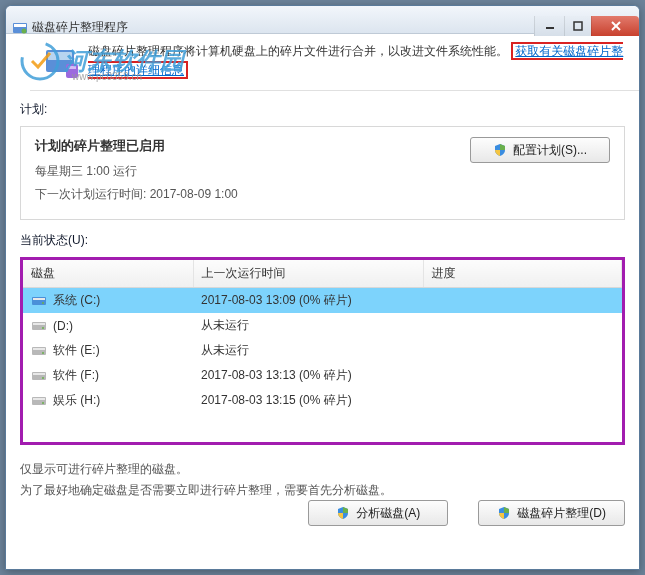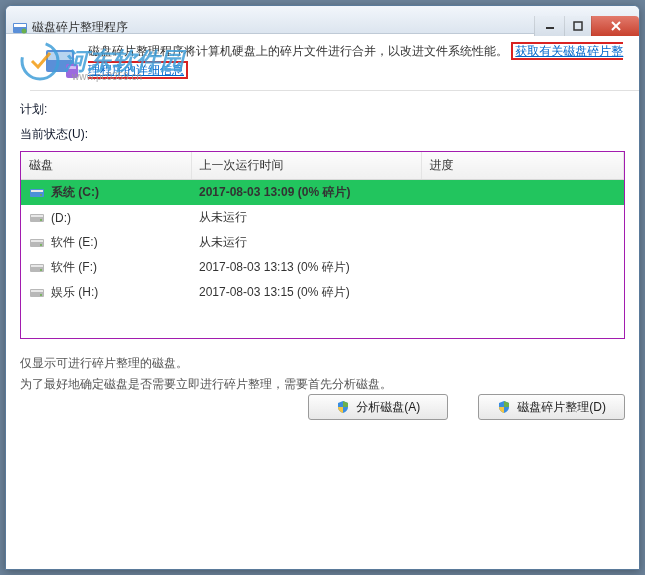--- a/index.html
+++ b/index.html
@@ -56,30 +56,30 @@
     
     .btn {
       background: linear-gradient(#fdfdfd,#e8e8e8); border: 1px solid #9a9a9a;
       border-radius: 3px; padding: 4px 18px; font-size: 12px; color: #222;
       display: inline-flex; align-items: center; gap: 6px; cursor: pointer;
       min-width: 140px; justify-content: center; height: 26px;
     }
     .shield { width: 14px; height: 14px; }
     
     .table-container {
-      border: 1px solid #a21caf; height: 188px; overflow: auto; margin-bottom: 14px;
+      border: 3px solid #a21caf; height: 188px; overflow: auto; margin-bottom: 14px;
     }
     .tbl { width: 100%; border-collapse: collapse; font-size: 12px; }
     .tbl th {
       text-align: left; padding: 5px 8px; font-weight: normal; color: #333;
       background: linear-gradient(#fcfcfc,#f0f0f0); border-bottom: 1px solid #d8d8d8;
       border-right: 1px solid #e4e4e4;
     }
     .tbl td { padding: 4px 8px; color: #333; }
-    .tbl tr.sel td { background: #22c55e; font-weight: bold; }
+    .tbl tr.sel td { background: #7dd3fc; }
     .disk-cell { display: flex; align-items: center; gap: 6px; }
     .disk-icon { width: 16px; height: 12px; }
     
     .hint { font-size: 12px; color: #555; line-height: 1.7; margin-bottom: 0; }
     
     .action-row { display: flex; justify-content: flex-end; gap: 30px; }
     
     .col-disk { width: 170px; }
     .col-last { width: 230px; margin-left: 47px; }
   </style>
@@ -134,20 +134,37 @@
       <path d="M12 20 l6 6 l12 -14" fill="none" stroke="#f39c12" stroke-width="3"></path>
     </svg>
     <span class="wm-text">河东软件园</span>
     <span class="wm-url">www.pc0359.cn</span>
   </div>
 
   <div class="content">
 
     <div class="section-label">计划:</div>
 
+    <div class="plan-box">
+      <div class="plan-info">
+        <div class="plan-title">计划的碎片整理已启用</div>
+        <div class="plan-line">每星期三  1:00 运行</div>
+        <div class="plan-line">
+          <span>下一次计划运行时间: </span><span>2017-08-09 1:00</span>
+        </div>
+      </div>
+      <button class="btn">
+        <svg class="shield" viewBox="0 0 14 14">
+          <path d="M7 1 L12 3 L12 7 Q12 11 7 13 Q2 11 2 7 L2 3 Z" fill="#3a8de0"></path>
+          <path d="M7 1 L12 3 L12 7 L7 7 Z" fill="#6ab04c"></path>
+          <path d="M7 7 L7 13 Q2 11 2 7 Z" fill="#f5c542"></path>
+        </svg>
+        <span>配置计划(S)...</span>
+      </button>
+    </div>
 
     <div class="section-label">当前状态(U):</div>
 
     <div class="table-container">
       <table class="tbl">
         <thead>
           <tr>
             <th class="col-disk">磁盘</th>
             <th class="col-last">上一次运行时间</th>
             <th>进度</th>

